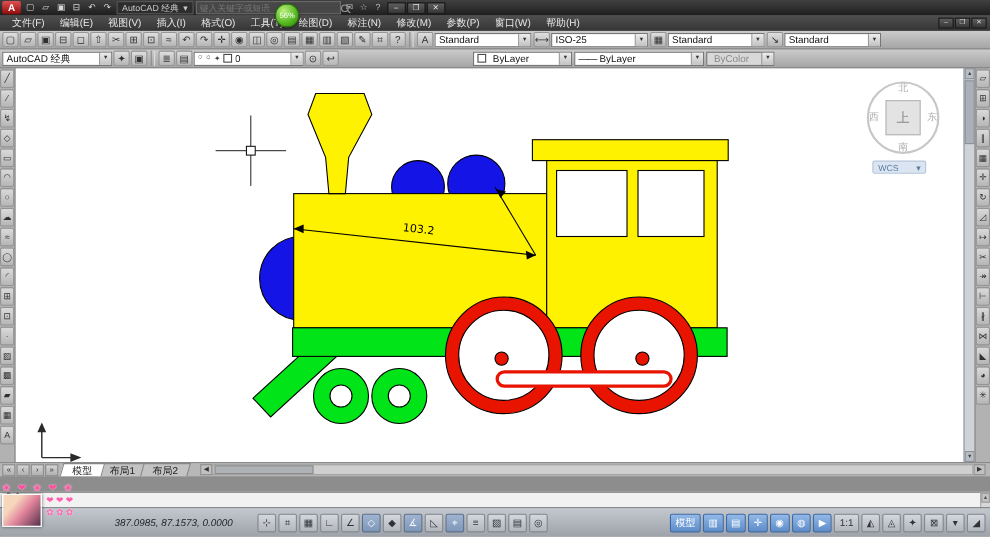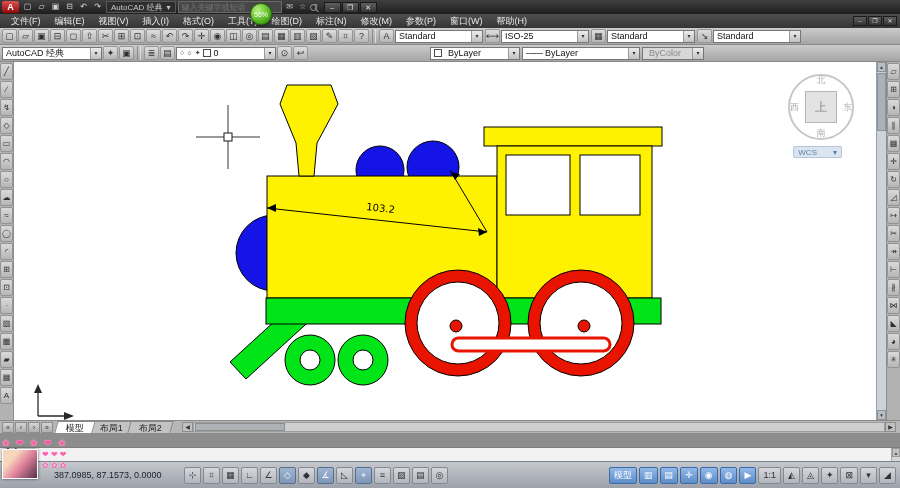--- a/index.html
+++ b/index.html
@@ -5,21 +5,21 @@
   * { box-sizing:border-box; margin:0; padding:0; }
   html,body { width:900px; height:488px; overflow:hidden; font-family:"Liberation Sans",sans-serif; }
   #app { position:relative; width:900px; height:488px; background:#8d8d8d; font-size:10px; -webkit-user-select:none; user-select:none; }
 
   
   .titlebar { position:absolute; left:0; top:0; width:900px; height:14px; background:linear-gradient(#404040,#1e1e1e); display:flex; align-items:center; gap:2px; padding:0 2px; color:#cfcfcf; z-index:20; }
   .appbtn { width:17px; height:12px; background:linear-gradient(#e05050,#8d0a0a); color:#fff; font-weight:bold; font-size:9px; text-align:center; line-height:12px; border-radius:2px; flex:none; }
   .qat-icon { width:13px; height:12px; font-size:8px; line-height:12px; text-align:center; color:#d6d6d6; flex:none; }
   .ws-combo { height:12px; background:#2d2d2d; border:1px solid #585858; color:#c8c8c8; font-size:8px; padding:0 4px; display:flex; align-items:center; gap:4px; flex:none; }
   .title-text { flex:1; text-align:center; font-size:9px; color:#c4c4c4; white-space:nowrap; overflow:hidden; }
-  .search-box { width:104px; height:12px; background:#474747; border:1px solid #6a6a6a; display:flex; align-items:center; padding:0 3px; gap:18px; flex:none; }
+  .search-box { width:132px; height:12px; background:#474747; border:1px solid #6a6a6a; display:flex; align-items:center; padding:0 3px; gap:18px; flex:none; }
   .search-input { flex:1; background:transparent; border:none; outline:none; color:#a8a8a8; font-size:8px; font-family:"Liberation Sans",sans-serif; }
   .mag { width:7px; height:7px; border:1px solid #9a9a9a; border-radius:50%; position:relative; flex:none; }
   .mag::after { content:""; position:absolute; width:4px; height:1px; background:#9a9a9a; transform:rotate(45deg); right:-3px; bottom:-1px; }
   .info-icon { width:12px; height:12px; font-size:8px; line-height:12px; text-align:center; color:#bdbdbd; flex:none; }
   .win-btn { width:17px; height:11px; background:linear-gradient(#5e5e5e,#353535); border:1px solid #1a1a1a; color:#e2e2e2; font-size:7px; line-height:9px; text-align:center; flex:none; }
 
   
   .menubar { position:absolute; left:0; top:14px; width:900px; height:14px; background:linear-gradient(#4f4f4f,#353535); display:flex; align-items:center; color:#e8e8e8; font-size:9px; padding-left:4px; z-index:19; }
   .menu-item { padding:0 7px; line-height:14px; white-space:nowrap; }
   .doc-controls { margin-left:auto; display:flex; gap:1px; padding-right:3px; }
@@ -104,21 +104,21 @@
   .cmd-history { height:17px; padding:0 4px; border-bottom:1px solid #cfcfcf; display:flex; flex-direction:column; justify-content:flex-end; overflow:hidden; }
   .cmd-history > div { line-height:8px; font-size:8px; }
   .cmd-input { display:flex; align-items:center; height:10px; padding:0 4px; font-size:9px; gap:2px; }
   .cmd-cursor { width:5px; height:8px; background:#555; opacity:.55; }
   .cmd-scroll { position:absolute; right:0; top:0; width:9px; height:28px; background:#d7d7d7; border-left:1px solid #a8a8a8; }
   .cs-btn { position:absolute; left:0; width:8px; height:9px; font-size:5px; line-height:8px; text-align:center; color:#555; background:#c3c3c3; border:1px solid #9a9a9a; }
   .cs-up { top:0; } .cs-down { bottom:0; }
 
   
   .statusbar { position:absolute; left:0; top:461px; width:900px; height:27px; background:linear-gradient(#c4c8ce,#9da2aa); border-top:1px solid #7d828a; display:flex; align-items:center; padding:0 4px; gap:2px; z-index:16; }
-  .coords { margin-left:50px; font-size:9px; color:#20242a; min-width:128px; white-space:nowrap; }
+  .coords { margin-left:100px; font-size:9px; color:#20242a; min-width:128px; white-space:nowrap;font-style:italic; }
   .toggle { width:17px; height:17px; background:linear-gradient(#d4d7dc,#b2b6bd); border:1px solid #84898f; border-radius:2px; font-size:9px; line-height:15px; text-align:center; color:#2f3338; flex:none; }
   .toggle.pressed { background:linear-gradient(#9fb4d0,#7e97b8); border-color:#5a6e8a; color:#f2f6ff; }
   .sb-right { margin-left:auto; display:flex; gap:2px; align-items:center; }
   .sb-btn { height:17px; min-width:17px; padding:0 4px; background:linear-gradient(#d4d7dc,#b2b6bd); border:1px solid #84898f; border-radius:2px; font-size:9px; line-height:15px; text-align:center; color:#2f3338; white-space:nowrap; flex:none; }
   .sb-btn.blue { background:linear-gradient(#92b9e8,#5d8cc9); border-color:#3c6aa6; color:#fff; }
 
   
   .pet-overlay { position:absolute; left:2px; top:438px; width:118px; height:50px; z-index:50; }
   .pet-hearts { color:#ff4fa0; font-size:9px; letter-spacing:2px; text-shadow:0 0 1px #fff; }
   .pet-row { display:flex; gap:4px; margin-top:1px; align-items:flex-start; }

